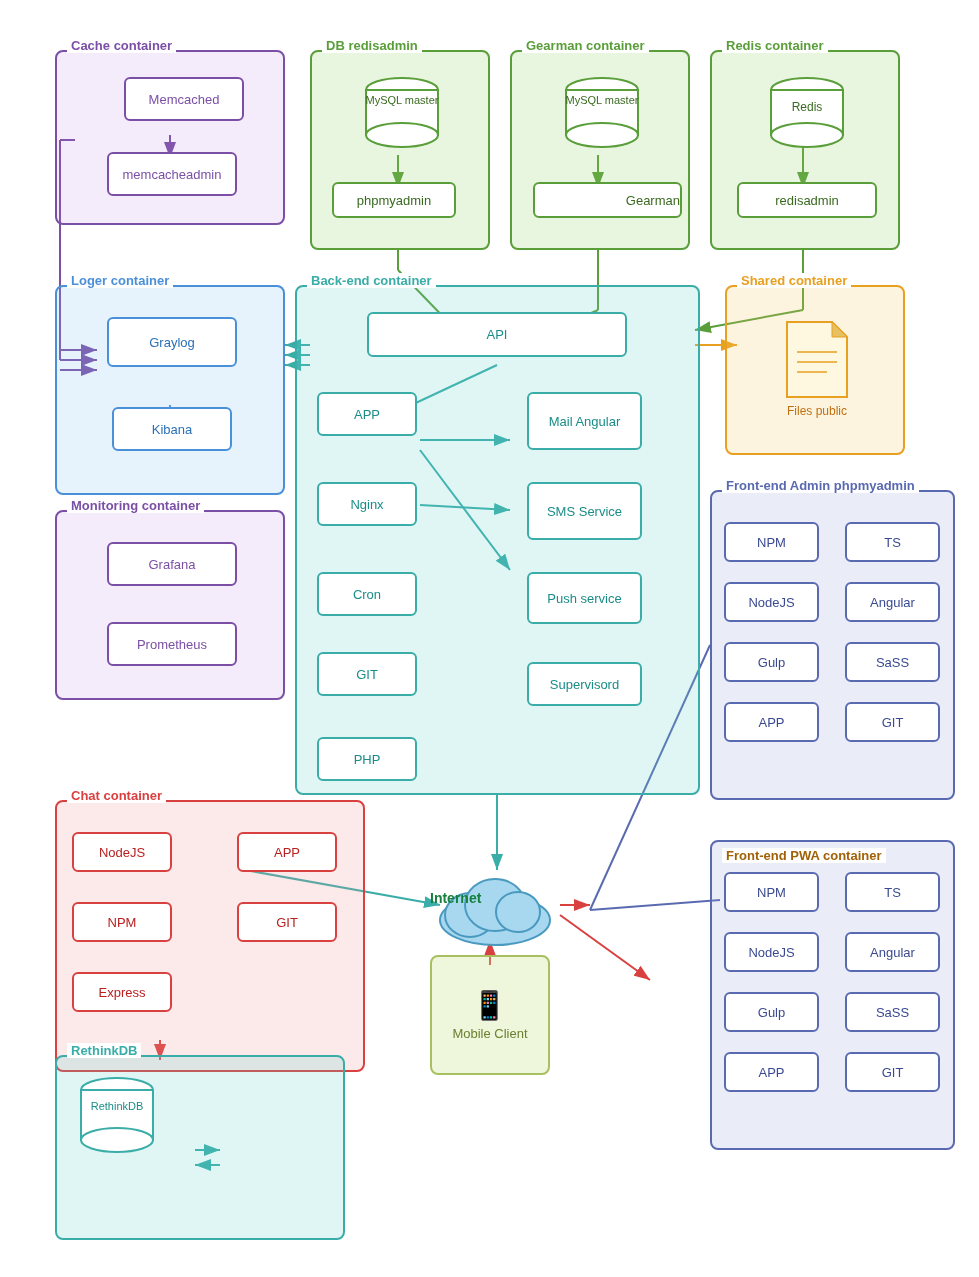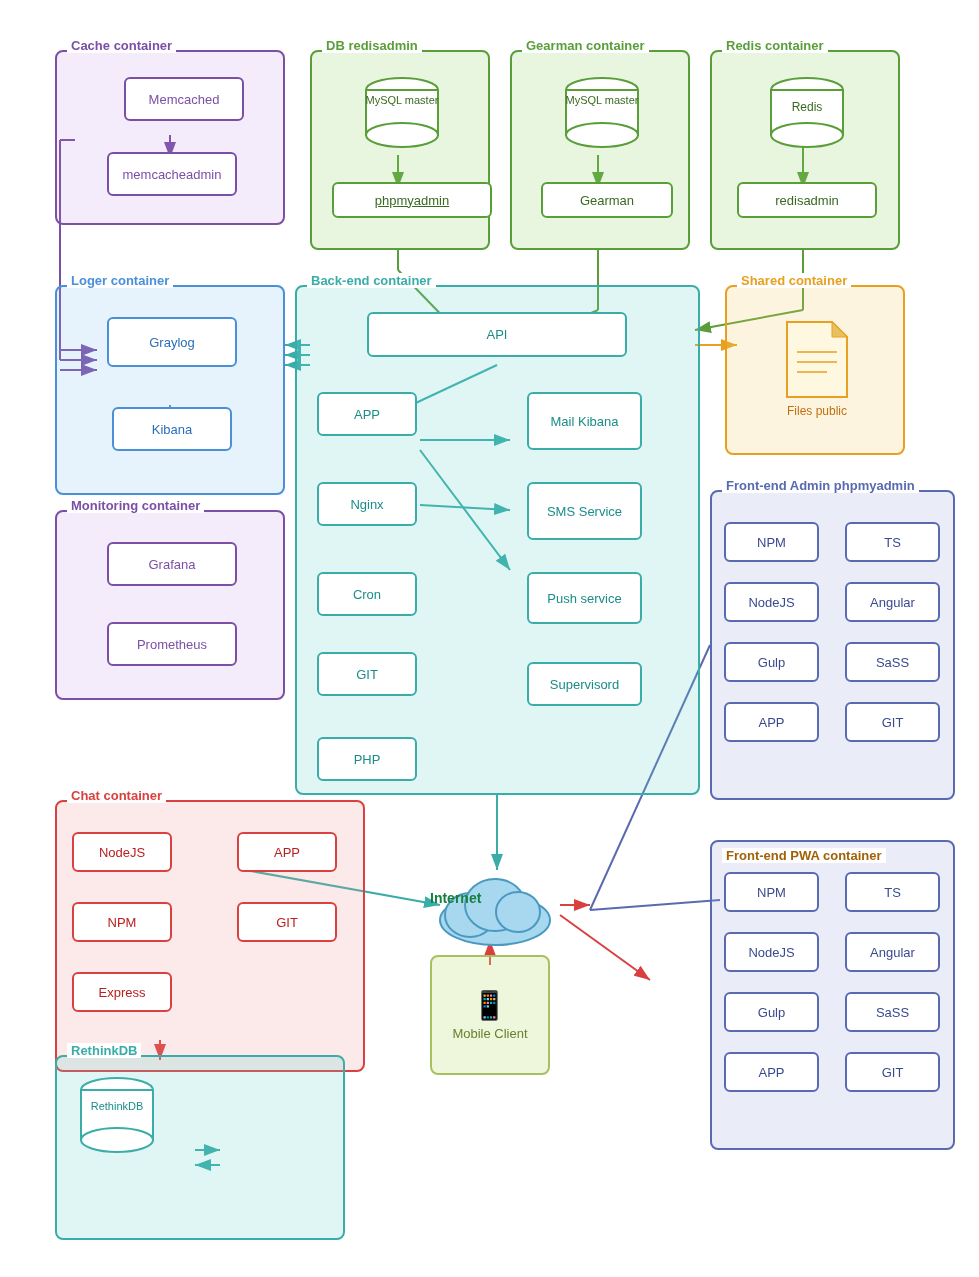--- a/index.html
+++ b/index.html
@@ -286,38 +286,38 @@
 
     <div style="position:absolute;top:20px;left:50px;width:80px;height:85px;display:flex;flex-direction:column;align-items:center;">
       <svg width="80" height="85">
         <ellipse cx="40" cy="18" rx="36" ry="12" fill="white" stroke="#5A9E3A" stroke-width="2"></ellipse>
         <rect x="4" y="18" width="72" height="45" fill="white" stroke="#5A9E3A" stroke-width="2"></rect>
         <ellipse cx="40" cy="63" rx="36" ry="12" fill="white" stroke="#5A9E3A" stroke-width="2"></ellipse>
       </svg>
       <div style="position:absolute;top:22px;left:0;width:80px;text-align:center;font-size:11px;color:#3A6A20;font-weight:500;">MySQL master</div>
     </div>
 
-    <div class="service-box green-box" style="width:160px;height:36px;top:130px;left:20px;text-decoration:underline;">
+    <div class="service-box green-box" style="width:124px;height:36px;top:130px;left:20px;">
       <span>phpmyadmin</span>
     </div>
   </div>
 
   <div class="container-box gearman-container">
     <span class="container-label db-label">Gearman container</span>
 
     <div style="position:absolute;top:20px;left:50px;width:80px;height:85px;display:flex;flex-direction:column;align-items:center;">
       <svg width="80" height="85">
         <ellipse cx="40" cy="18" rx="36" ry="12" fill="white" stroke="#5A9E3A" stroke-width="2"></ellipse>
         <rect x="4" y="18" width="72" height="45" fill="white" stroke="#5A9E3A" stroke-width="2"></rect>
         <ellipse cx="40" cy="63" rx="36" ry="12" fill="white" stroke="#5A9E3A" stroke-width="2"></ellipse>
       </svg>
       <div style="position:absolute;top:22px;left:0;width:80px;text-align:center;font-size:11px;color:#3A6A20;font-weight:500;">MySQL master</div>
     </div>
 
-    <div class="service-box green-box" style="width:132px;height:36px;top:130px;left:29px;">
+    <div class="service-box green-box" style="width:149px;height:36px;top:130px;left:21px;justify-content:flex-end;">
       <span>Gearman</span>
     </div>
   </div>
 
   <div class="container-box redis-container">
     <span class="container-label db-label">Redis container</span>
 
     <div style="position:absolute;top:20px;left:55px;width:80px;height:85px;">
       <svg width="80" height="85">
         <ellipse cx="40" cy="18" rx="36" ry="12" fill="white" stroke="#5A9E3A" stroke-width="2"></ellipse>
@@ -349,21 +349,21 @@
 
     <div class="service-box teal-box" style="width:260px;height:45px;top:25px;left:70px;">
       <span>API</span>
     </div>
 
     <div class="service-box teal-box" style="width:100px;height:44px;top:105px;left:20px;">
       <span>APP</span>
     </div>
 
     <div class="service-box teal-box" style="width:115px;height:58px;top:105px;left:230px;">
-      <span>Mail Kibana</span>
+      <span>Mail Angular</span>
     </div>
 
     <div class="service-box teal-box" style="width:100px;height:44px;top:195px;left:20px;">
       <span>Nginx</span>
     </div>
 
     <div class="service-box teal-box" style="width:115px;height:58px;top:195px;left:230px;">
       <span>SMS Service</span>
     </div>
 

